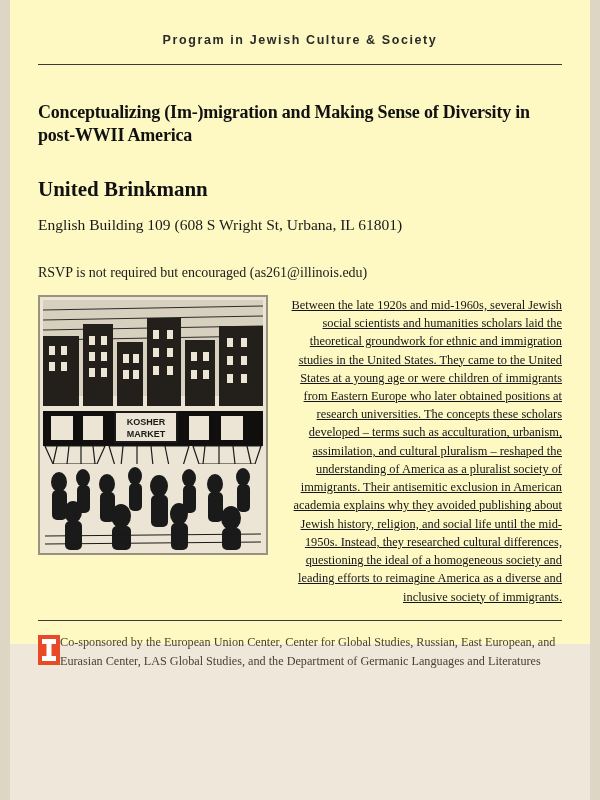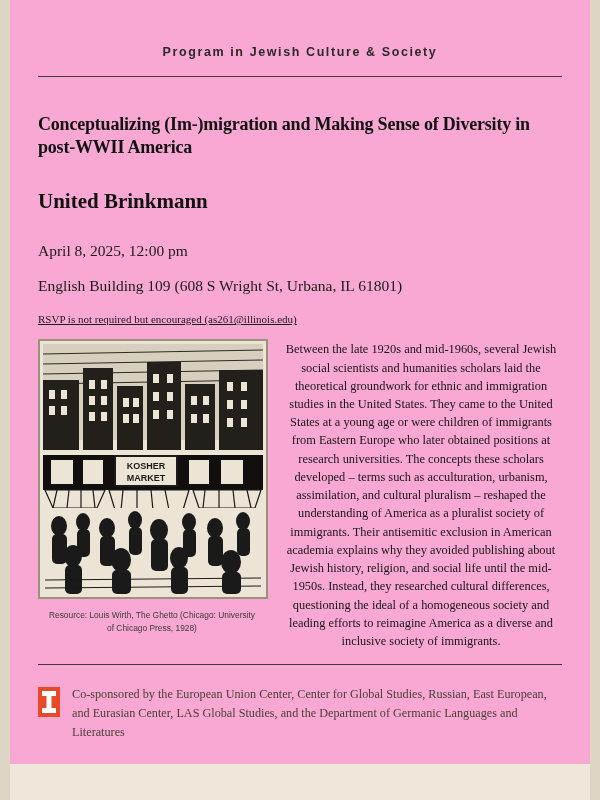--- a/index.html
+++ b/index.html
@@ -11,24 +11,24 @@
     height: 800px;
     background: #efe8da;
     font-family: "Liberation Serif", serif;
     color: #1a1a1a;
     overflow: hidden;
     position: relative;
   }
   .poster {
     position: relative;
     width: 600px;
-    height: 764px;
+    height: 644px;
     box-sizing: border-box;
-    padding: 12px 38px;
-    background: #f9a8d4;
+    padding: 0 38px;
+    background: #fef9c3;
   }
   .edge-left, .edge-right {
     position: absolute;
     top: 0;
     width: 10px;
     height: 800px;
     background: #ded6c4;
   }
   .edge-left { left: 0; }
   .edge-right { right: 0; }
@@ -75,23 +75,22 @@
     color: #6b5a44;
   }
 
   .when, .where {
     font-size: 15.5px;
     margin-top: 12px;
     line-height: 1.45;
   }
   .when { margin-top: 26px; }
   .rsvp {
-    font-size: 11px;
-    margin-top: 16px;
-    text-decoration: underline;
+    font-size: 14px;
+    margin-top: 28px;
   }
 
   .content-row {
     display: flex;
     gap: 14px;
     margin-top: 14px;
     align-items: flex-start;
   }
   .figure {
     width: 228px;
@@ -110,30 +109,31 @@
     line-height: 1.5;
     text-align: center;
     color: #3a3a3a;
     margin-top: 10px;
     padding: 0 8px;
   }
   .body-text {
     flex: 1 1 auto;
     font-size: 12.4px;
     line-height: 1.47;
-    text-align: center;
+    text-align: right;
     color: #15151a;
     padding-top: 1px;
+    text-decoration: underline;
   }
 
   .footer {
     display: flex;
-    gap: 12px;
+    gap: 0;
     align-items: flex-start;
-    margin-top: 20px;
+    margin-top: 12px;
   }
   .block-i {
     flex: 0 0 auto;
     width: 22px;
     height: 30px;
     margin-top: 2px;
   }
   .sponsors {
     font-family: "Liberation Serif", serif;
     font-size: 12.2px;
@@ -148,21 +148,20 @@
   <div class="edge-left"></div>
   <div class="edge-right"></div>
 
   <div class="program-line">Program in Jewish Culture &amp; Society</div>
   <hr class="rule top">
 
   <h1 class="title">Conceptualizing (Im-)migration and Making Sense of Diversity in post-WWII America</h1>
 
   <div class="speaker">United Brinkmann</div>
 
-  <div class="when">April 8, 2025, 12:00 pm</div>
   <div class="where">English Building 109 (608 S Wright St, Urbana, IL 61801)</div>
 
   <div class="rsvp">RSVP is not required but encouraged (as261@illinois.edu)</div>
 
   <div class="content-row">
     <div class="figure">
       <svg class="woodcut" viewBox="0 0 228 258">
         <rect x="0" y="0" width="228" height="258" fill="#ece5d5"></rect>
 
         <rect x="4" y="4" width="220" height="96" fill="#d8d0be"></rect>
@@ -273,21 +272,20 @@
             <rect x="132" y="227" width="17" height="27" rx="5"></rect>
           <ellipse cx="192" cy="222" rx="10" ry="12"></ellipse>
             <rect x="183" y="232" width="19" height="22" rx="5"></rect>
         </g>
         <g stroke="#1a1a1a" stroke-width="1">
           <line x1="6" y1="240" x2="222" y2="238"></line>
           <line x1="6" y1="248" x2="222" y2="246"></line>
         </g>
         <rect x="0.5" y="0.5" width="227" height="257" fill="none" stroke="#9a917f"></rect>
       </svg>
-      <div class="caption">Resource: Louis Wirth, The Ghetto (Chicago: University of Chicago Press, 1928)</div>
     </div>
 
     <div class="body-text">Between the late 1920s and mid-1960s, several Jewish social scientists and humanities scholars laid the theoretical groundwork for ethnic and immigration studies in the United States. They came to the United States at a young age or were children of immigrants from Eastern Europe who later obtained positions at research universities. The concepts these scholars developed – terms such as acculturation, urbanism, assimilation, and cultural pluralism – reshaped the understanding of America as a pluralist society of immigrants. Their antisemitic exclusion in American academia explains why they avoided publishing about Jewish history, religion, and social life until the mid-1950s. Instead, they researched cultural differences, questioning the ideal of a homogeneous society and leading efforts to reimagine America as a diverse and inclusive society of immigrants.</div>
   </div>
 
   <hr class="rule bottom">
 
   <div class="footer">
     <svg class="block-i" viewBox="0 0 22 30">
       <rect x="0" y="0" width="22" height="30" fill="#e84a27"></rect>

